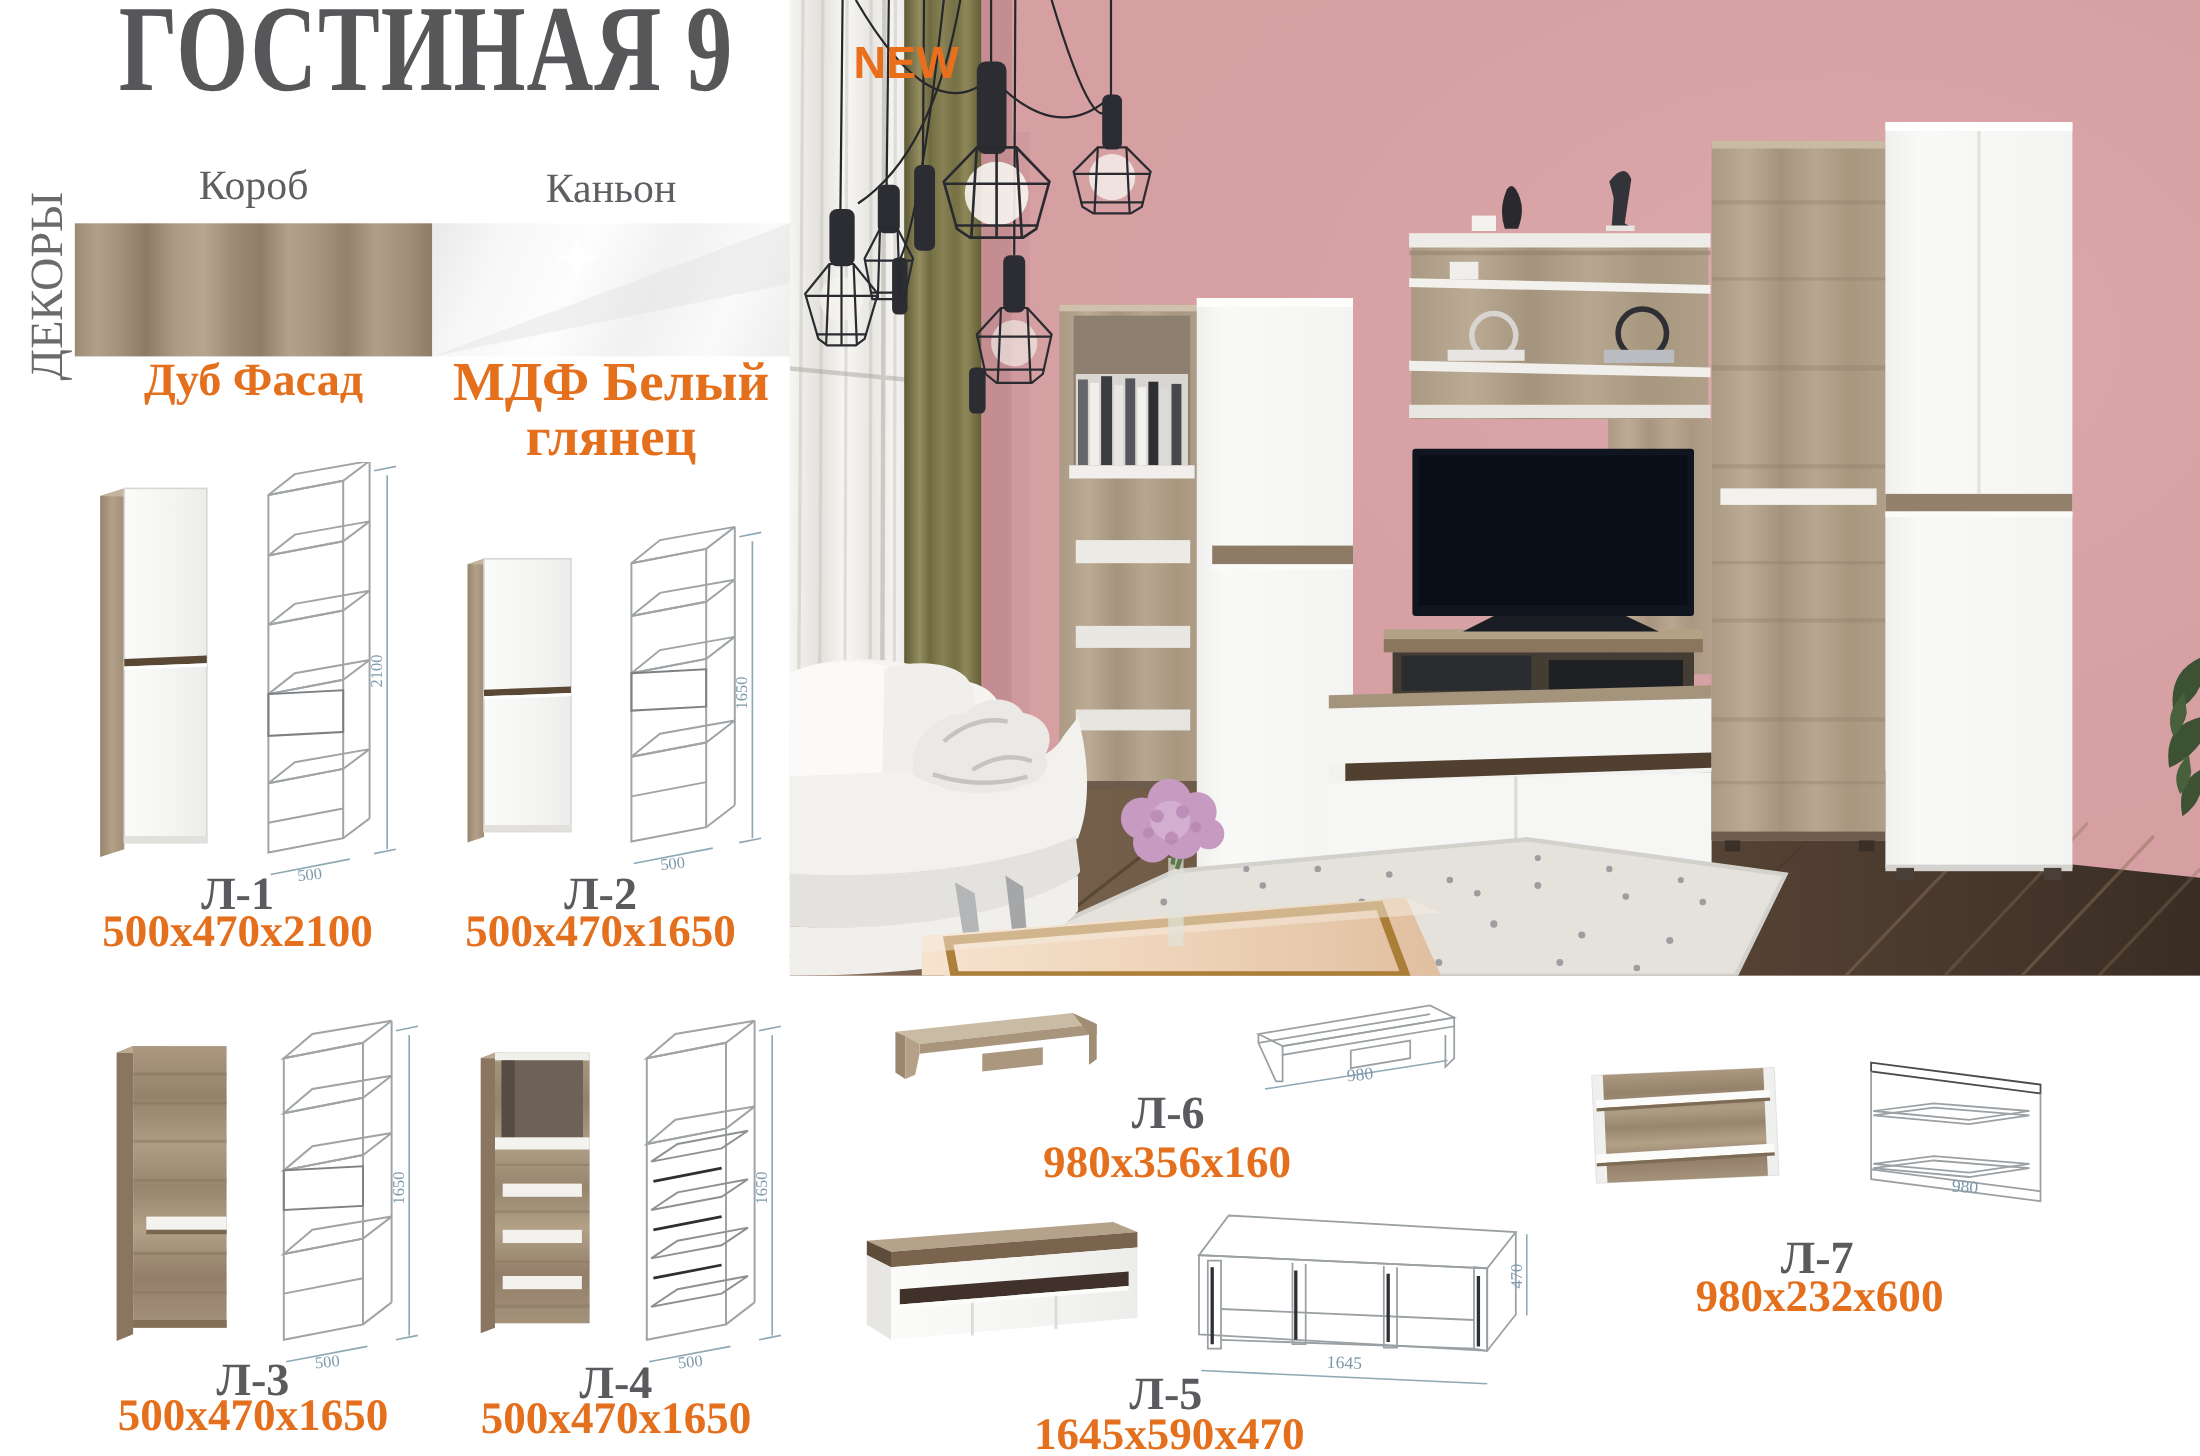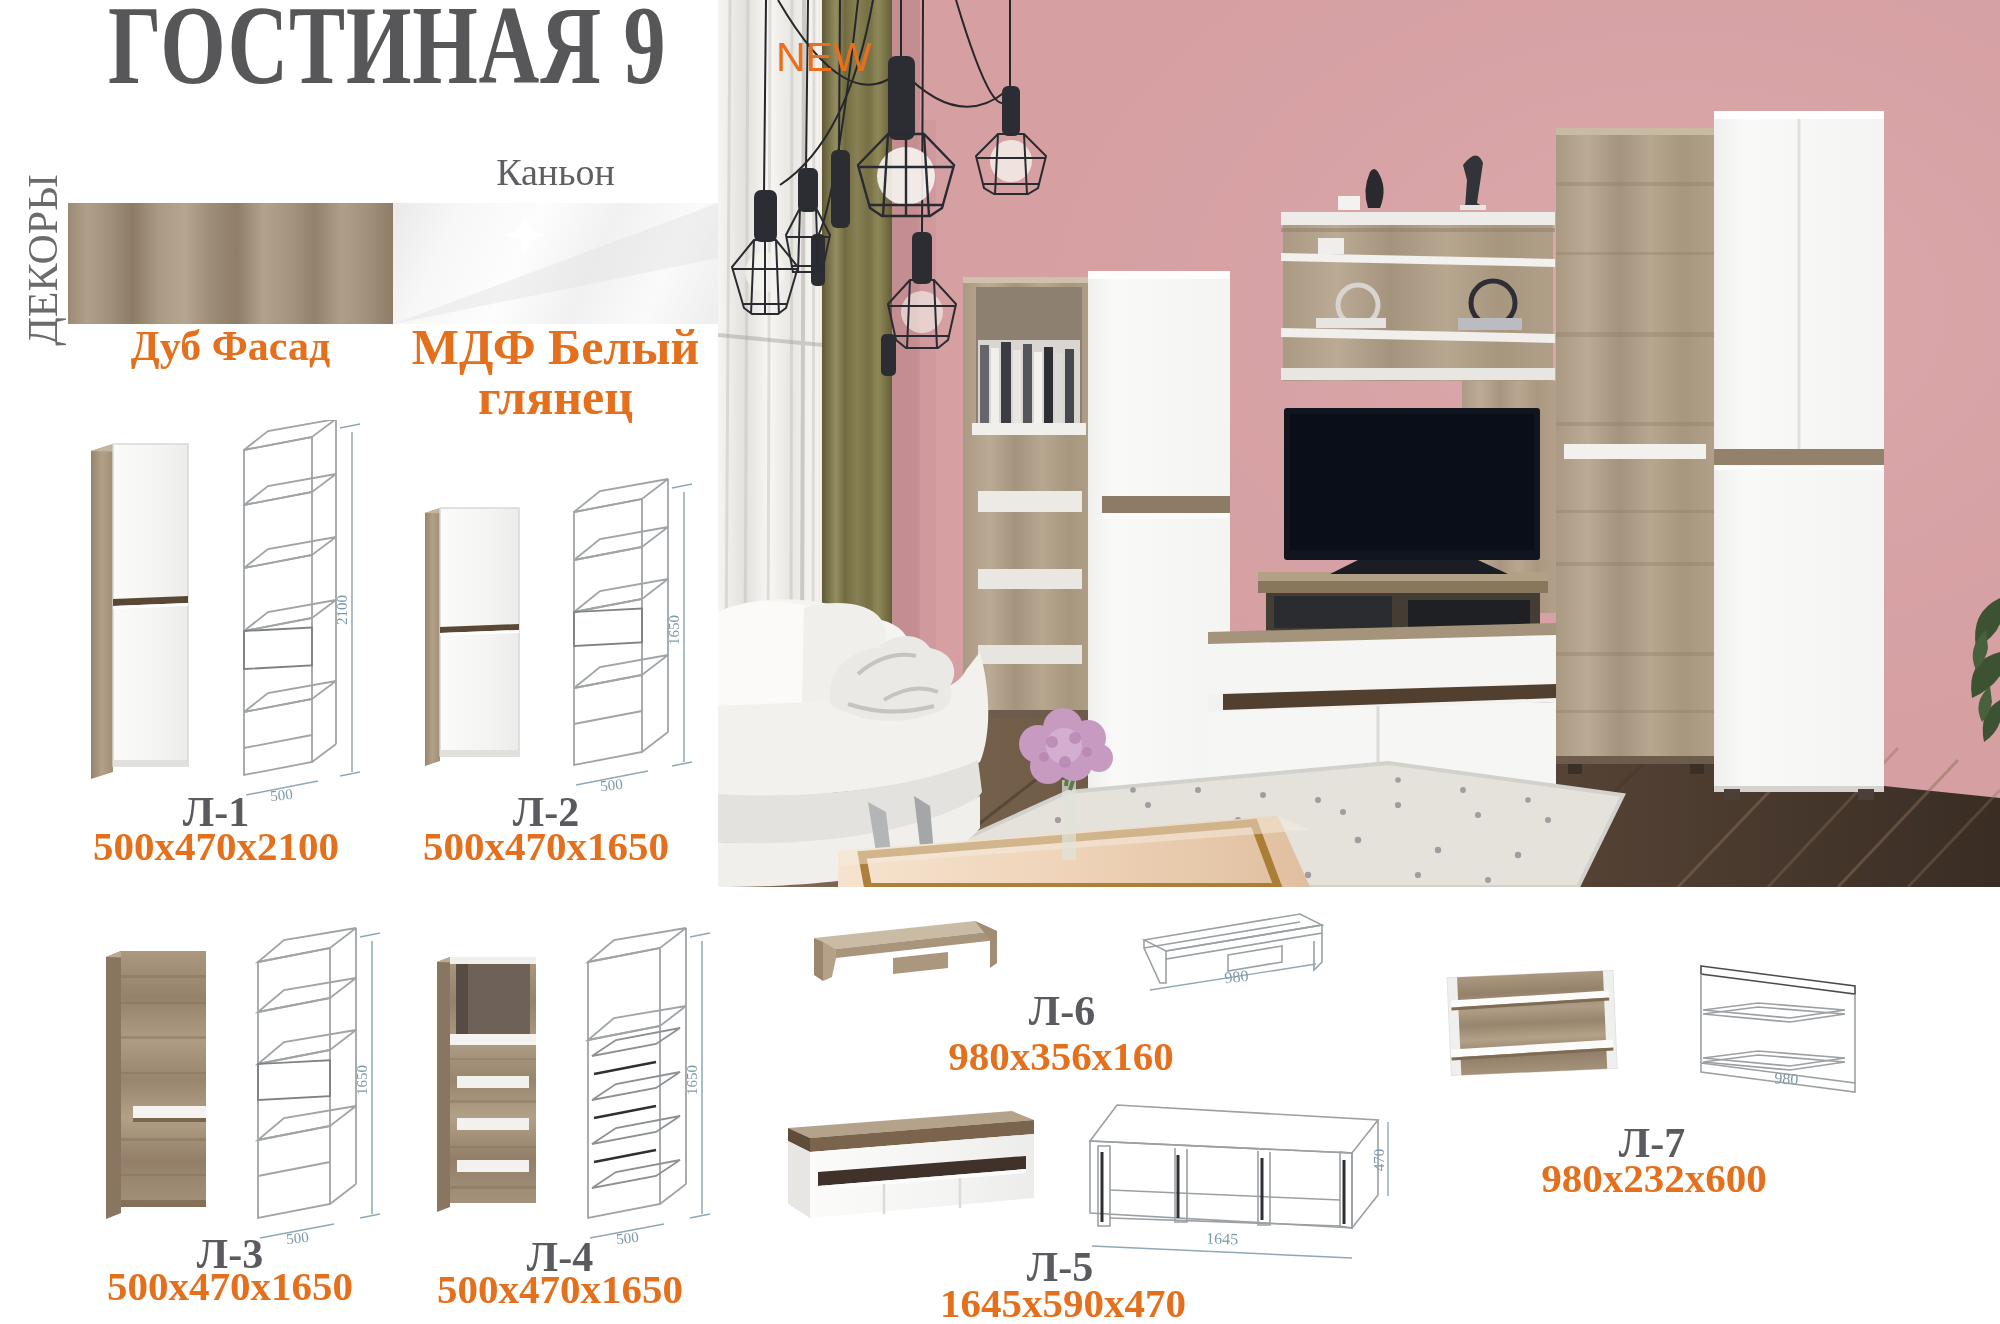--- a/index.html
+++ b/index.html
@@ -10,20 +10,21 @@
   .dim{color:#e4701e;font-weight:bold;}
 </style>
 </head>
 <body>
 <div id="page">
 
 <div class="abs" style="left:108px;top:-19px;font-size:112px;font-weight:bold;color:#57575a;letter-spacing:1px;white-space:nowrap;transform:scaleX(0.752);transform-origin:left top;">ГОСТИНАЯ 9</div>
 
 <div class="abs" style="left:-57px;top:236px;width:200px;font-size:42px;color:#6b6b6e;text-align:center;transform:rotate(-90deg);">ДЕКОРЫ</div>
 
+<div class="abs" style="left:68px;top:147px;width:325px;font-size:38px;color:#5f5f63;text-align:center;">Короб</div>
 
 <div class="abs" style="left:393px;top:150px;width:325px;font-size:38px;color:#5f5f63;text-align:center;">Каньон</div>
 
 <div class="abs" style="left:68px;top:203px;width:325px;height:121px;background:
   linear-gradient(90deg,#9b8a74 0%,#b0a089 6%,#a3927c 12%,#8d7b66 20%,#ab9a84 28%,#b6a690 36%,#9d8c76 44%,#8f7d68 52%,#b2a18b 60%,#a6957f 68%,#93816c 76%,#af9e88 84%,#a2917b 92%,#8e7c67 100%);"></div>
 
 <div class="abs" style="left:393px;top:203px;width:325px;height:121px;background:
   linear-gradient(115deg,#e9e9e9 0%,#f7f7f7 18%,#fdfdfd 40%,#f1f1f1 60%,#fafafa 80%,#ededed 100%);">
   <svg width="325" height="121" viewBox="0 0 325 121" style="position:absolute;left:0;top:0;">
     <polygon points="0,121 325,0 325,55 0,121" fill="#e2e2e2" opacity="0.45"></polygon>
@@ -683,15 +684,15 @@
     <polygon points="1703,1062 1790,1070 1845,1062 1758,1055"></polygon>
     <polygon points="1701,1063 1855,1083 1855,1092 1701,1072"></polygon>
   </g>
   <text x="1786" y="1084" font-size="16" fill="#7d9aab" text-anchor="middle" transform="rotate(4 1786 1084)">980</text>
 
   <text x="1652" y="1157" font-size="42" fill="#5b5b5f" text-anchor="middle" font-weight="bold">Л-7</text>
 
   <text x="1654" y="1192" font-size="41" fill="#e4701e" text-anchor="middle" font-weight="bold">980х232х600</text>
 </svg>
 
-<div class="abs" style="left:776px;top:34px;font-family:'Liberation Sans',sans-serif;font-weight:normal;font-size:41px;color:#ea6f1c;">NEW</div>
+<div class="abs" style="left:776px;top:34px;font-family:'Liberation Sans',sans-serif;font-weight:bold;font-size:41px;color:#ea6f1c;">NEW</div>
 
 </div>
 
 </body></html>

